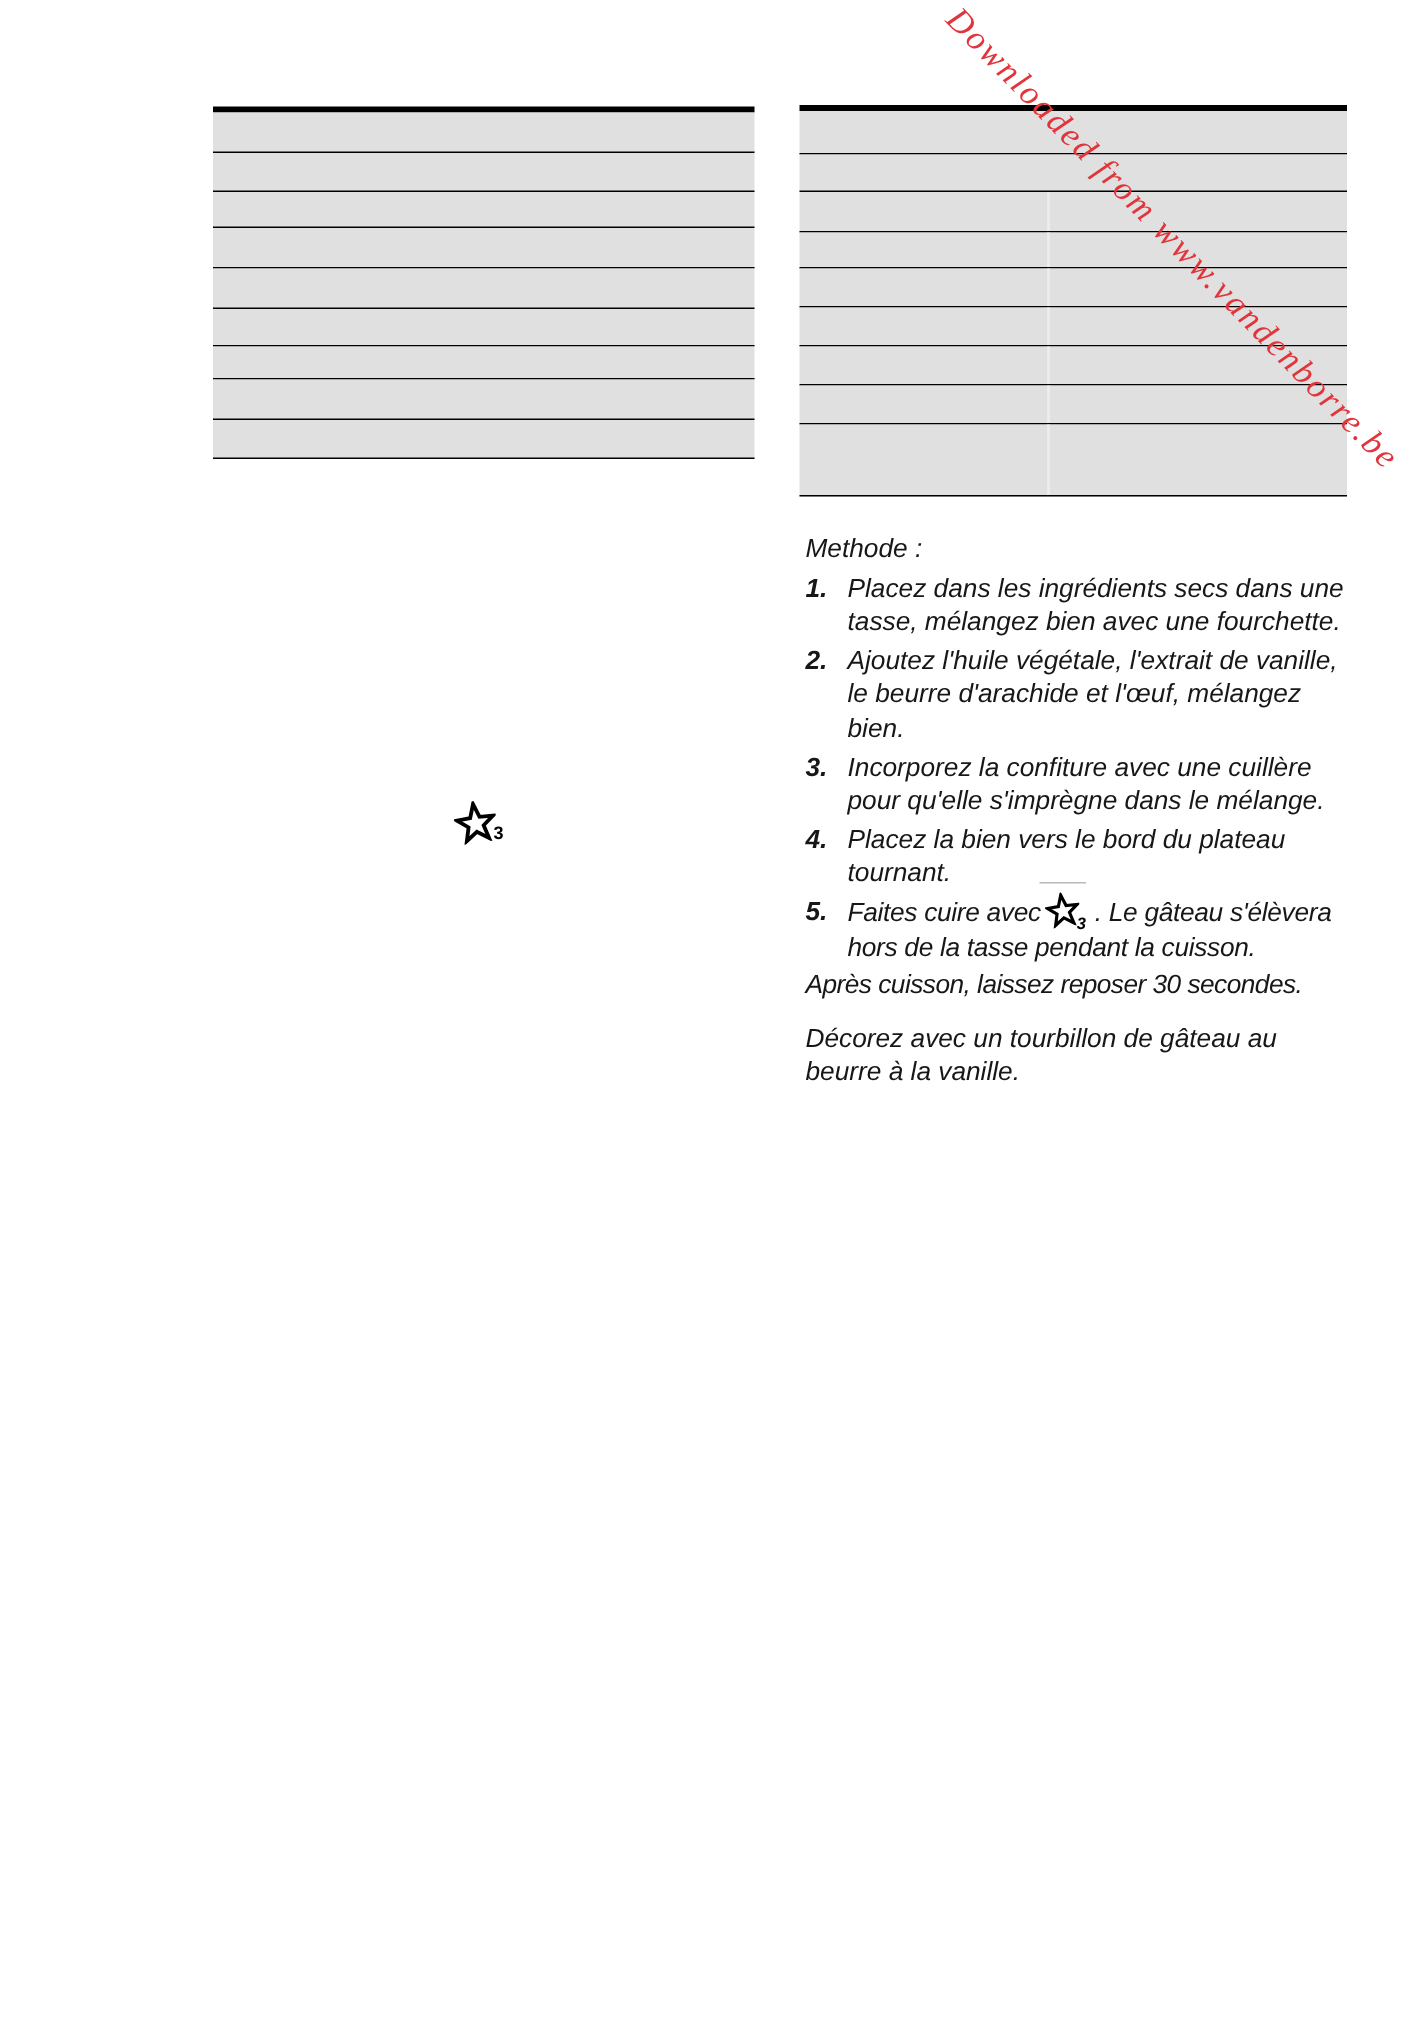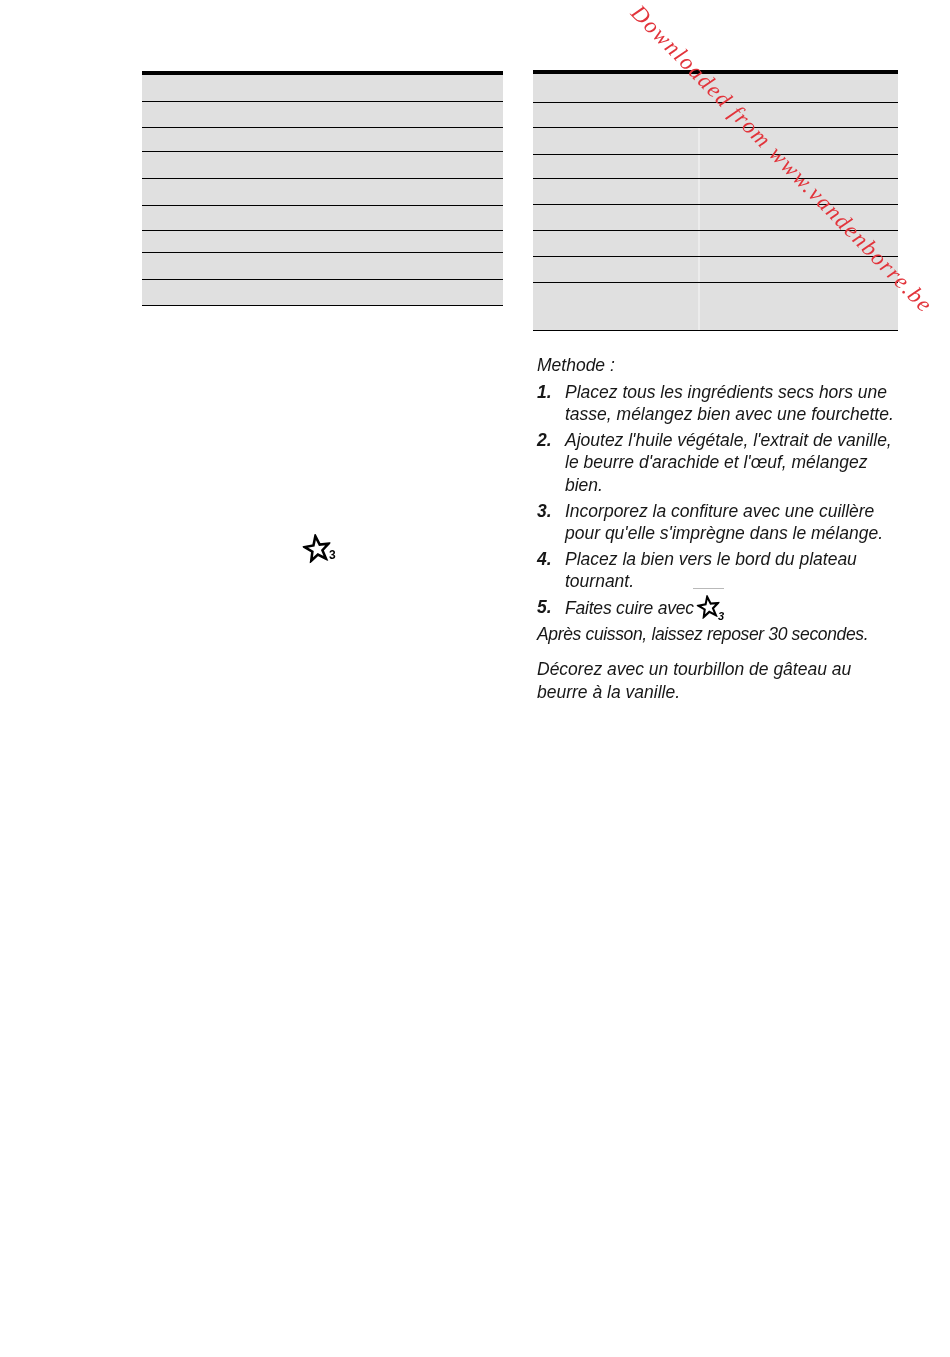--- a/index.html
+++ b/index.html
@@ -178,21 +178,21 @@
       <path d="M11,1.6 L13.47,8.6 L20.51,8.91 L14.99,13.3 L16.88,20.3 L11,16.2 L5.12,20.3 L7.01,13.3 L1.49,8.91 L8.53,8.6 Z" fill="#ffffff" stroke="#000000" stroke-width="2" stroke-linejoin="miter"></path>
     </svg>
     <b class="star-sub">3</b>
   </span>
 
   <div class="method">
     <div class="method-title">Methode :</div>
 
     <div class="step">
       <span class="step-num">1.</span>
-      <span class="step-text">Placez tous les ingrédients secs hors une tasse, mélangez bien avec une fourchette.</span>
+      <span class="step-text">Placez dans les ingrédients secs dans une tasse, mélangez bien avec une fourchette.</span>
     </div>
 
     <div class="step">
       <span class="step-num">2.</span>
       <span class="step-text">Ajoutez l'huile végétale, l'extrait de vanille, le beurre d'arachide et l'œuf, mélangez bien.</span>
     </div>
 
     <div class="step">
       <span class="step-num">3.</span>
       <span class="step-text">Incorporez la confiture avec une cuillère pour qu'elle s'imprègne dans le mélange.</span>
@@ -200,21 +200,21 @@
 
     <div class="step">
       <span class="step-num">4.</span>
       <span class="step-text">Placez la bien vers le bord du plateau tournant.</span>
     </div>
 
     <div class="step step-5">
       <span class="step-num">5.</span>
       <span class="step-text"><span>Faites cuire avec</span><span class="inline-star"><span class="icon-overline"></span><svg width="23" height="23" viewBox="0 0 22 22">
               <path d="M11,1.6 L13.47,8.6 L20.51,8.91 L14.99,13.3 L16.88,20.3 L11,16.2 L5.12,20.3 L7.01,13.3 L1.49,8.91 L8.53,8.6 Z" fill="#ffffff" stroke="#000000" stroke-width="2" stroke-linejoin="miter"></path>
-            </svg><b class="star-sub">3</b></span></span>
+            </svg><b class="star-sub">3</b></span><span>. Le gâteau s'élèvera hors de la tasse pendant la cuisson.</span></span>
     </div>
 
     <div class="after-note">Après cuisson, laissez reposer 30 secondes.</div>
 
     <div class="decor-note">Décorez avec un tourbillon de gâteau au beurre à la vanille.</div>
   </div>
 
 </div>
 
 </body></html>

